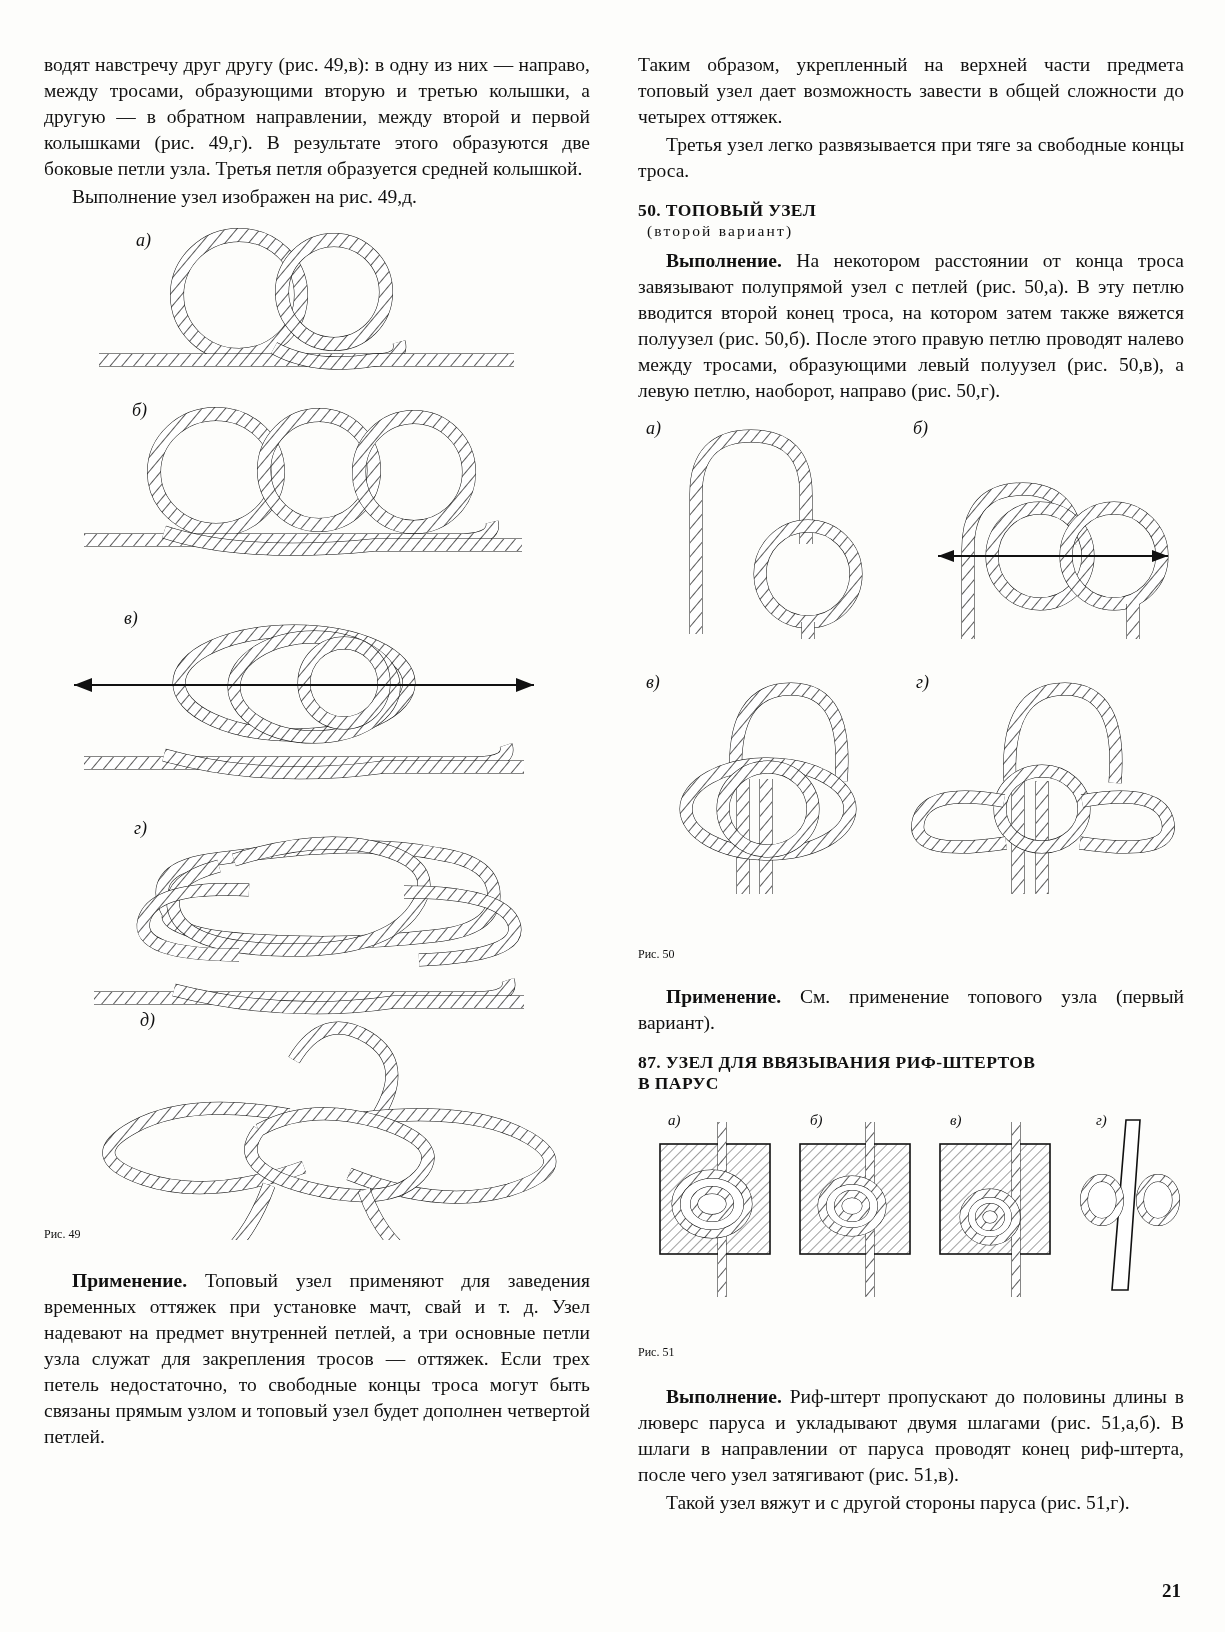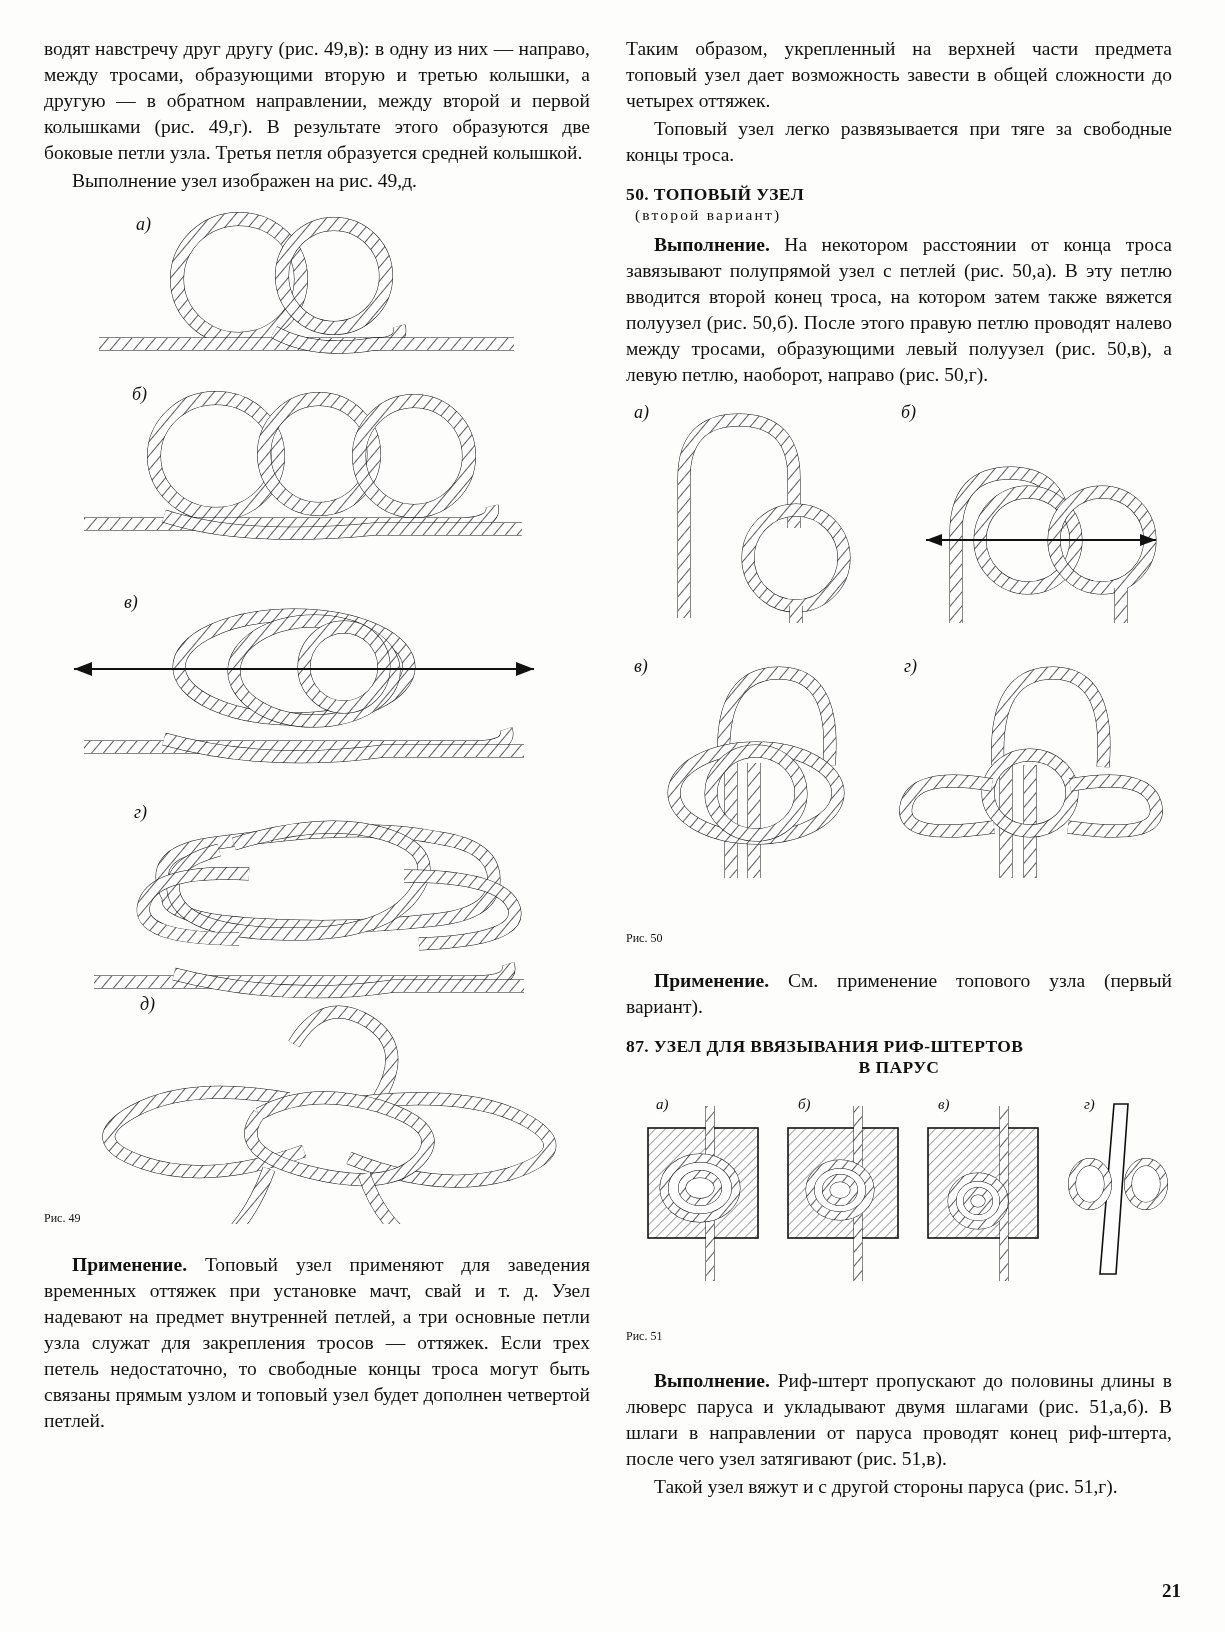--- a/index.html
+++ b/index.html
@@ -17,25 +17,25 @@
   }
   .page {
     position: absolute;
     left: 0; top: 0;
     width: 1225px; height: 1632px;
     background: #fdfdfb;
   }
   .columns {
     position: absolute;
     left: 44px;
-    top: 36px;
+    top: 52px;
     width: 1140px;
     height: 1520px;
     display: flex;
-    gap: 36px;
+    gap: 48px;
   }
   .col {
     width: 546px;
     position: relative;
   }
   p {
     margin: 0 0 2px 0;
     font-size: 19.5px;
     line-height: 26px;
     text-align: justify;
@@ -186,21 +186,21 @@
       </div>
 
       <p class="indent" style="margin-top:18px;">
         <span class="strong">Применение.</span><span> Топовый узел применяют для заведения временных оттяжек при установке мачт, свай и т. д. Узел надевают на предмет внутренней петлей, а три основные петли узла служат для закрепления тросов — оттяжек. Если трех петель недостаточно, то свободные концы троса могут быть связаны прямым узлом и топовый узел будет дополнен четвертой петлей.</span>
       </p>
     </div>
 
     <div class="col">
 
       <p>Таким образом, укрепленный на верхней части предмета топовый узел дает возможность завести в общей сложности до четырех оттяжек.</p>
-      <p class="indent">Топовый узел легко развязывается при тяге за свободные концы троса.</p>
+      <p class="indent">Третья узел легко развязывается при тяге за свободные концы троса.</p>
 
       <div class="sec-head">50. ТОПОВЫЙ УЗЕЛ</div>
       <div class="sec-sub">(второй вариант)</div>
 
       <p class="indent">
         <span class="strong">Выполнение.</span><span> На некотором расстоянии от конца троса завязывают полупрямой узел с петлей (рис. 50,а). В эту петлю вводится второй конец троса, на котором затем также вяжется полуузел (рис. 50,б). После этого правую петлю проводят налево между тросами, образующими левый полуузел (рис. 50,в), а левую петлю, наоборот, направо (рис. 50,г).</span>
       </p>
 
       <div class="fig" style="width:546px;height:560px;">
         <span class="figlabel" style="left:8px;top:4px;">а)</span>
@@ -265,21 +265,21 @@
         </svg>
 
         <div class="caption" style="position:absolute;left:0;right:0;bottom:-2px;">Рис. 50</div>
       </div>
 
       <p class="indent" style="margin-top:10px;">
         <span class="strong">Применение.</span><span> См. применение топового узла (первый вариант).</span>
       </p>
 
       <div class="sec-head">87. УЗЕЛ ДЛЯ ВВЯЗЫВАНИЯ РИФ-ШТЕРТОВ</div>
-      <div class="sec-head" style="margin-top:0;text-align:center;">В ПАРУС</div>
+      <div class="sec-head" style="margin-top:0;">В ПАРУС</div>
 
       <div class="fig" style="width:546px;height:250px;margin-top:12px;">
         <span class="figlabel" style="left:30px;top:0px;font-size:15px;">а)</span>
         <span class="figlabel" style="left:172px;top:0px;font-size:15px;">б)</span>
         <span class="figlabel" style="left:312px;top:0px;font-size:15px;">в)</span>
         <span class="figlabel" style="left:458px;top:0px;font-size:15px;">г)</span>
 
         <svg width="546" height="215" viewBox="0 0 546 215" style="margin-top:18px;">
           <defs>
             <pattern id="hatch" width="7" height="7" patternUnits="userSpaceOnUse" patternTransform="rotate(45)">

